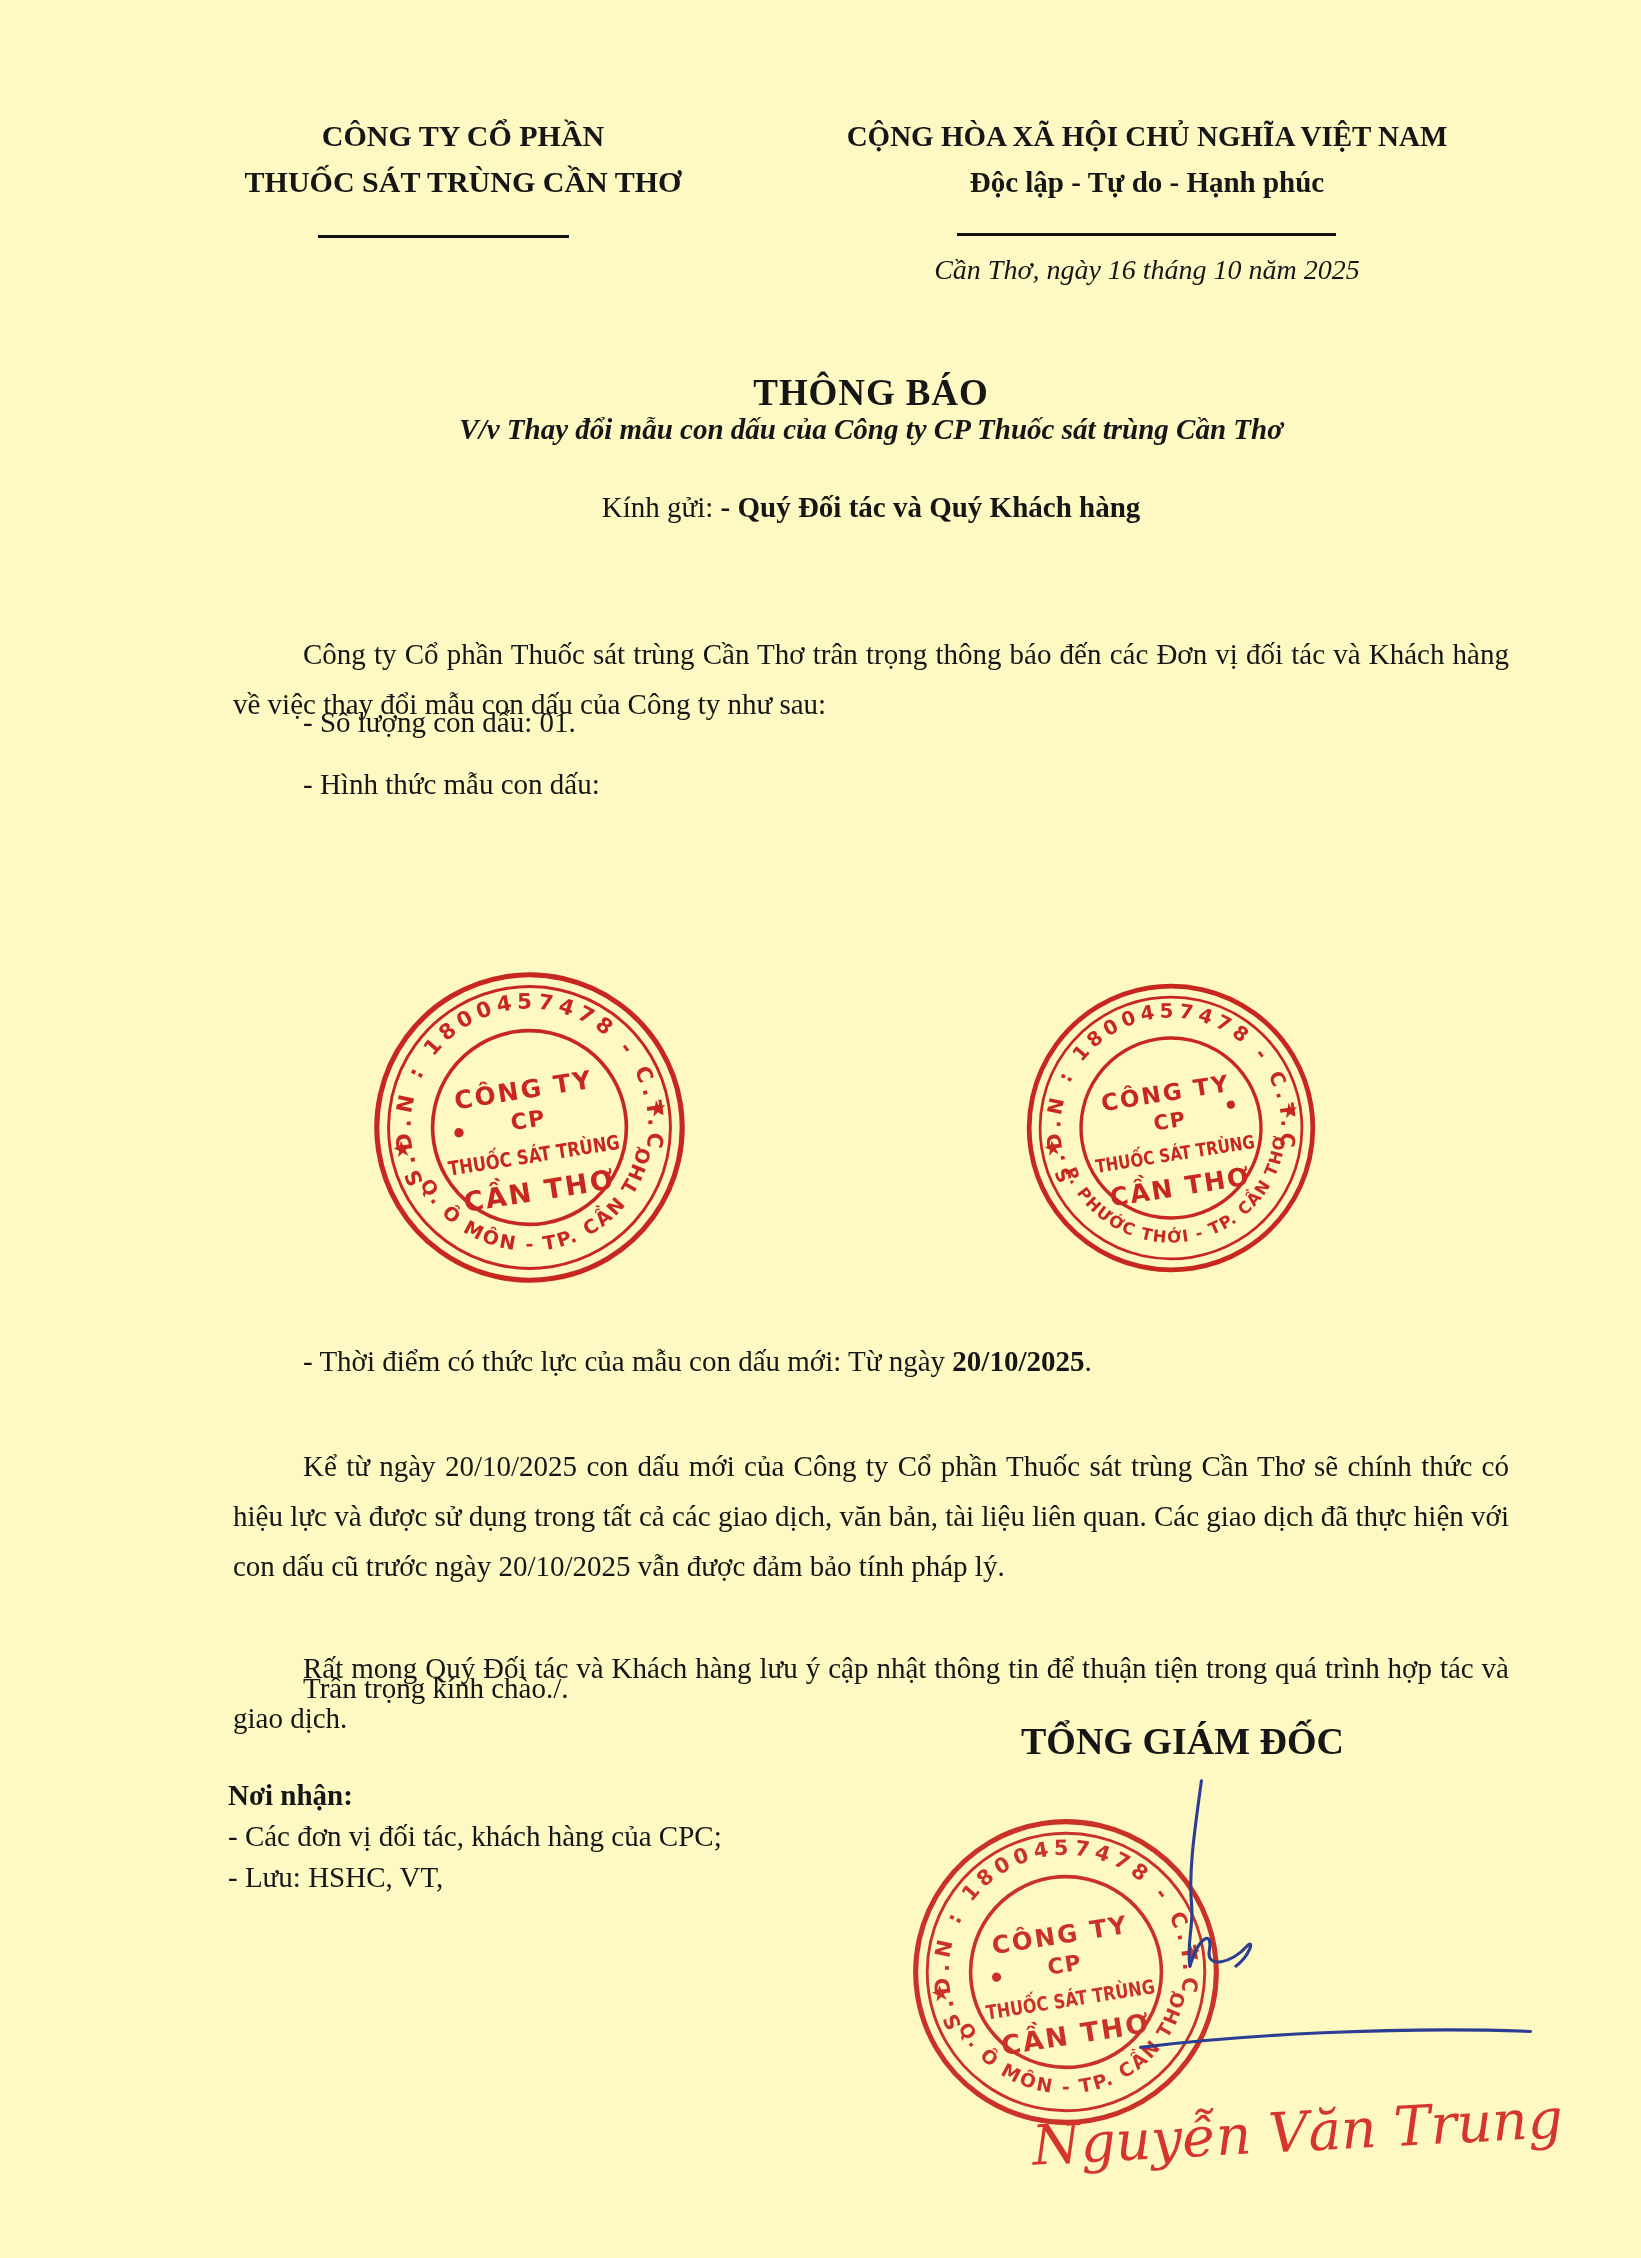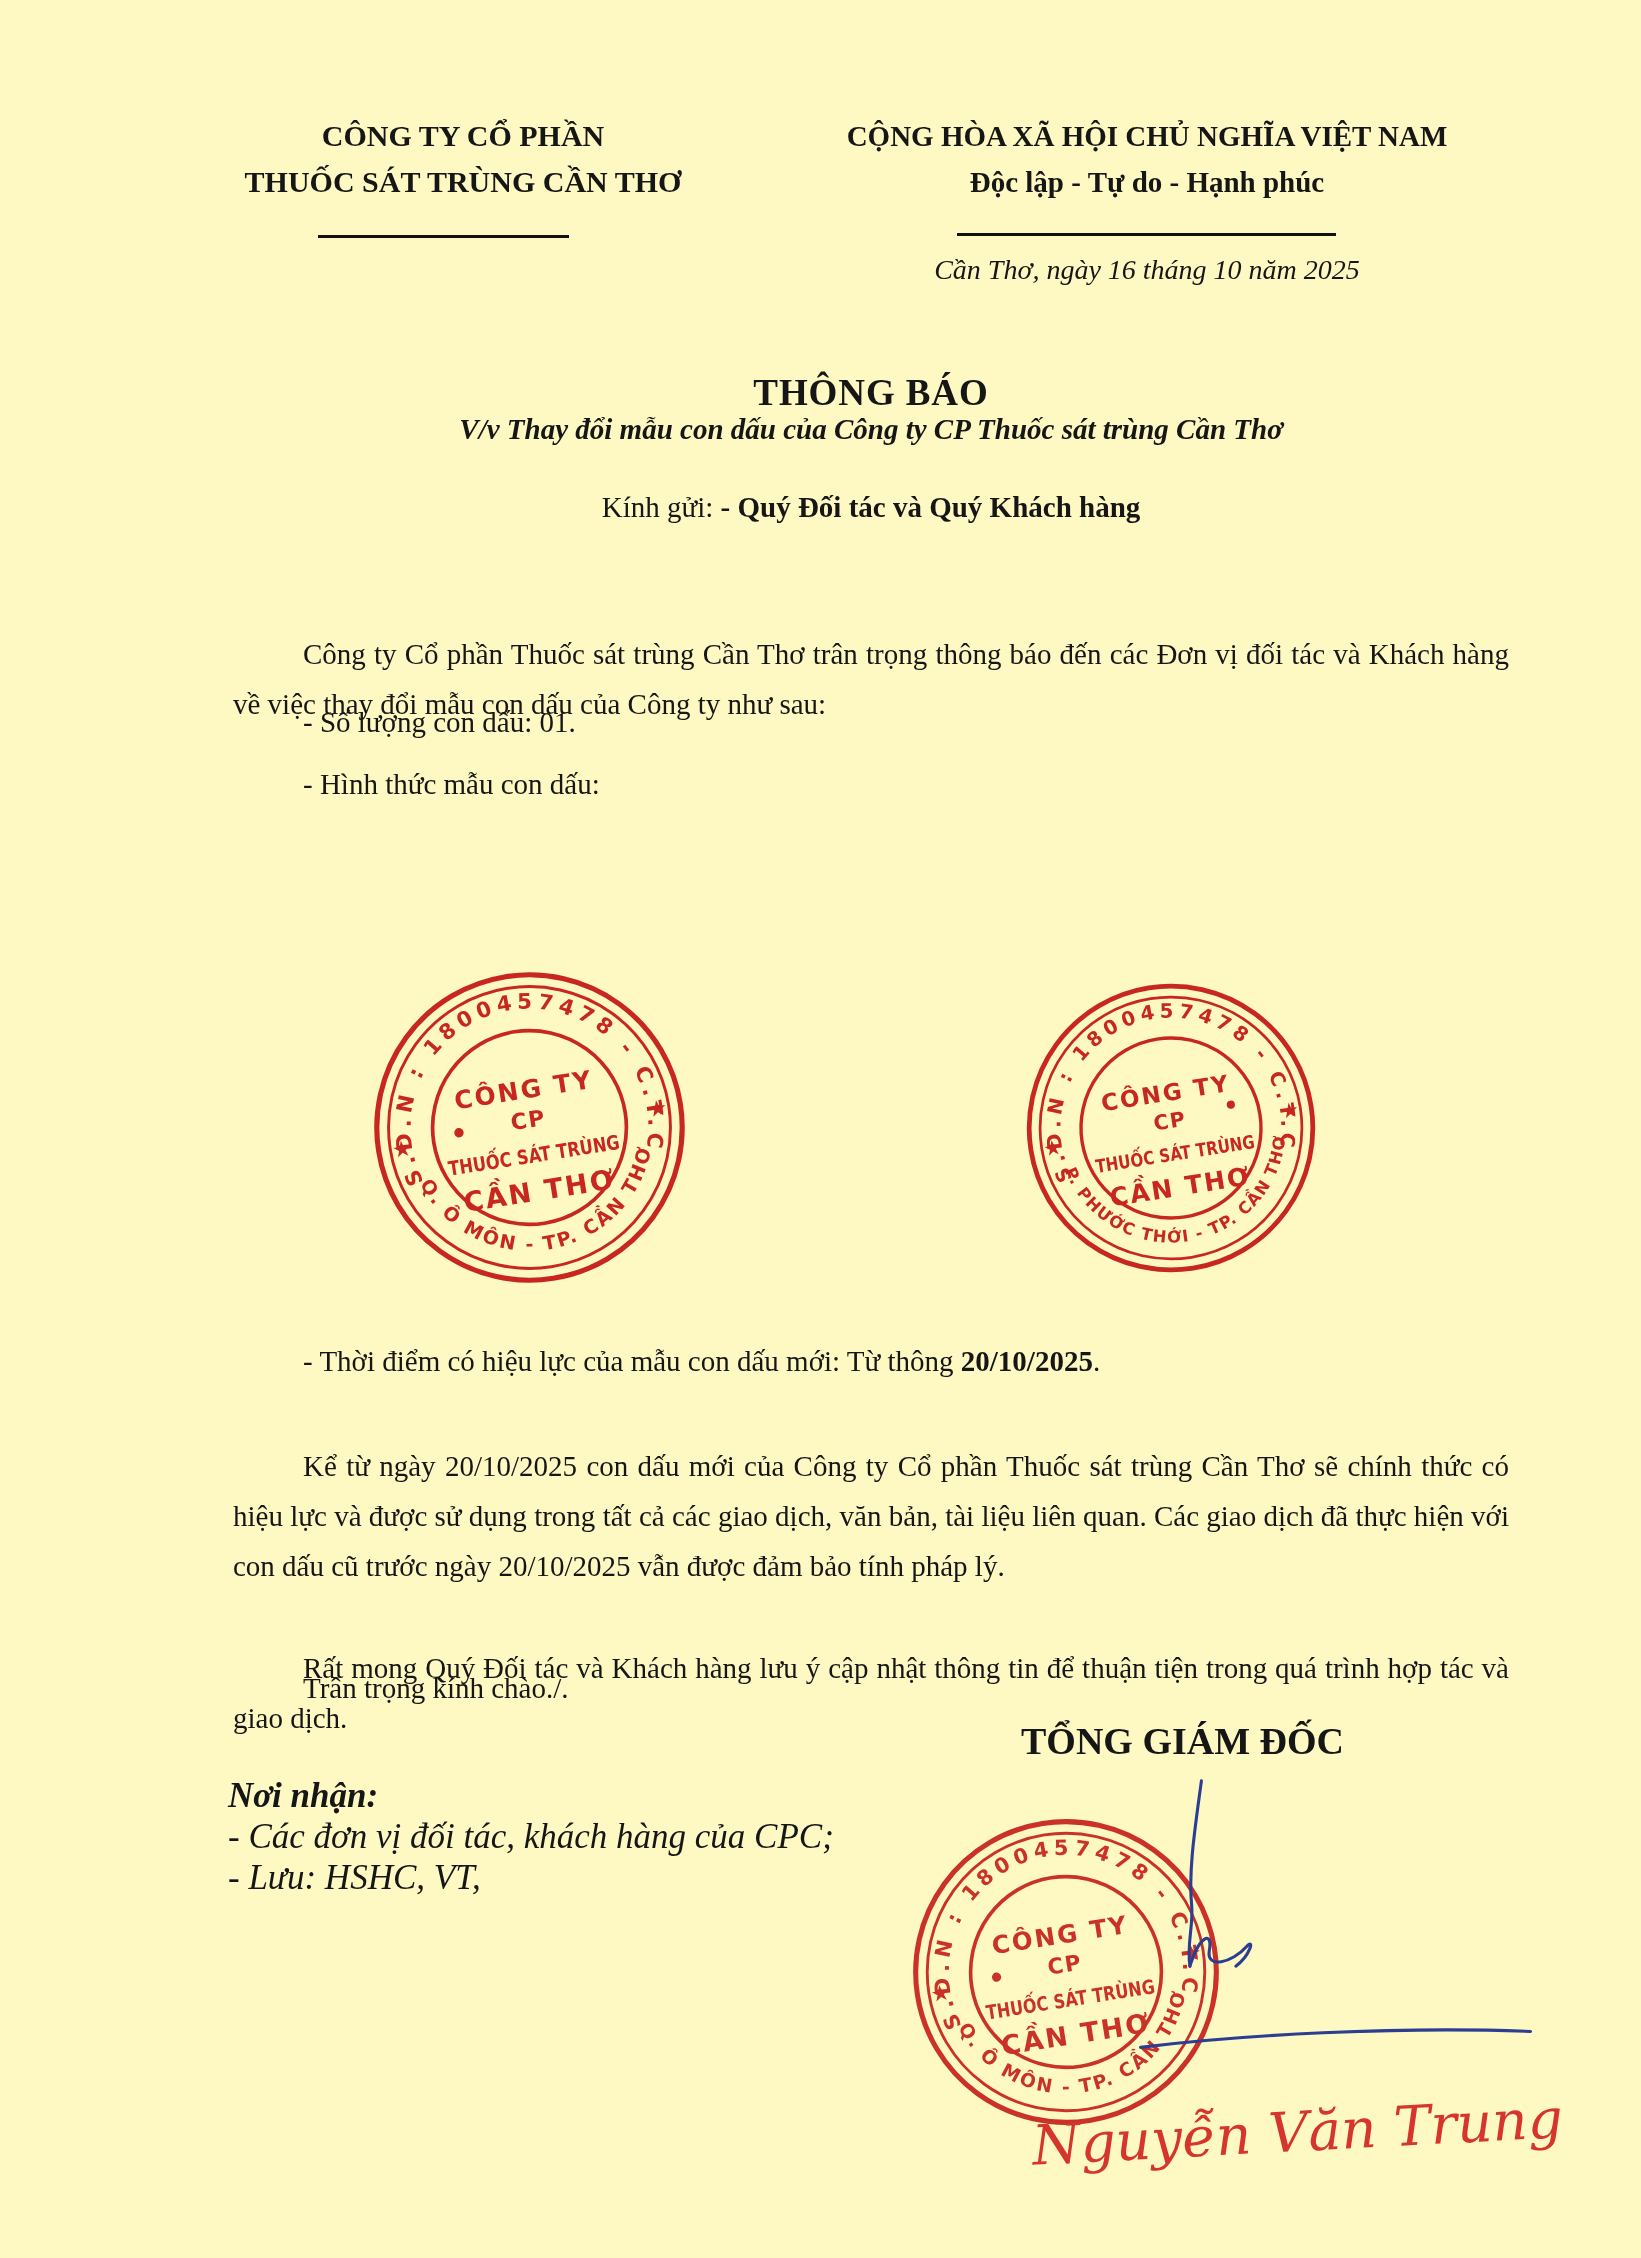--- a/index.html
+++ b/index.html
@@ -33,21 +33,21 @@
   .closing{left:303px;top:1672px;font-size:29px;}
   
   .seal-table{left:213px;top:824px;width:1419px;height:488px;border:1.8px solid #111;}
   .seal-table .th{position:absolute;top:0;height:118px;border-bottom:2.6px solid #111;
      display:flex;align-items:center;justify-content:center;font-size:30px;font-weight:bold;letter-spacing:0.4px;}
   .th-old{left:0;width:663px;border-right:1.8px solid #111;}
   .th-new{left:663px;width:753px;}
   .cell-divider{position:absolute;left:663px;top:118px;width:0;height:368px;border-right:1.8px solid #111;}
   
   .signer-title{left:918px;top:1719px;width:529px;font-size:38px;font-weight:bold;}
-  .recipients{left:228px;top:1775px;width:670px;font-size:35px;font-style:italic;line-height:41px;}
+  .recipients{left:228px;top:1775px;width:670px;font-size:29px;line-height:41px;}
   .recipients .lbl{font-weight:bold;text-decoration:none;}
   .signer-name{left:1015px;top:2100px;width:565px;font-size:55px;font-style:italic;
      color:#d6352b;font-family:"DejaVu Serif",serif;transform:rotate(-3deg);}
   
   .stamp{position:absolute;}
   .sr{fill:none;stroke:#c8271f;}
   .st{fill:#c8271f;font-family:"DejaVu Sans","Liberation Sans",sans-serif;font-weight:bold;text-anchor:middle;}
   .arc{font-size:14.5px;letter-spacing:3.5px;}
   .arcb{font-size:13px;letter-spacing:1.5px;}
   .arcb2{font-size:12px;letter-spacing:1px;}
@@ -124,21 +124,21 @@
       <text class="st star" x="198" y="116">★</text>
       <circle cx="156" cy="100" r="3" fill="#c8271f"></circle>
       <text class="st c1" x="110" y="90">CÔNG TY</text>
       <text class="st c2" x="110" y="110">CP</text>
       <text class="st c3" x="110" y="134" textLength="118" lengthAdjust="spacingAndGlyphs">THUỐC SÁT TRÙNG</text>
       <text class="st c4" x="110" y="160">CẦN THƠ</text>
     </g>
   </svg>
 
   <div class="abs effective">
-    <span>- Thời điểm có hiệu lực của mẫu con dấu mới: Từ thông </span><span class="b">20/10/2025</span><span>.</span>
+    <span>- Thời điểm có thức lực của mẫu con dấu mới: Từ ngày </span><span class="b">20/10/2025</span><span>.</span>
   </div>
   <p class="abs para p2">Kể từ ngày 20/10/2025 con dấu mới của Công ty Cổ phần Thuốc sát trùng Cần Thơ sẽ chính thức có hiệu lực và được sử dụng trong tất cả các giao dịch, văn bản, tài liệu liên quan. Các giao dịch đã thực hiện với con dấu cũ trước ngày 20/10/2025 vẫn được đảm bảo tính pháp lý.</p>
   <p class="abs para p3">Rất mong Quý Đối tác và Khách hàng lưu ý cập nhật thông tin để thuận tiện trong quá trình hợp tác và giao dịch.</p>
   <div class="abs closing">Trân trọng kính chào./.</div>
 
   <div class="abs ctr signer-title">TỔNG GIÁM ĐỐC</div>
 
   <div class="abs recipients">
     <div class="lbl">Nơi nhận:</div>
     <div>- Các đơn vị đối tác, khách hàng của CPC;</div>

